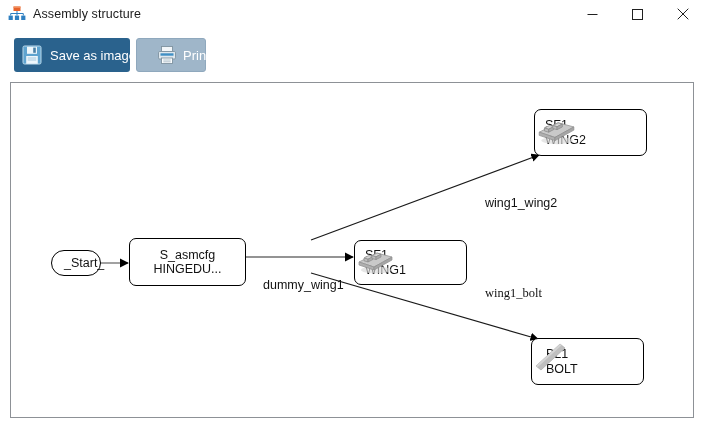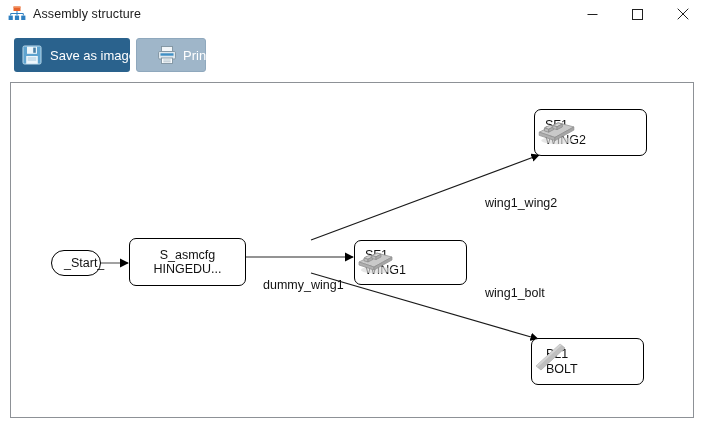--- a/index.html
+++ b/index.html
@@ -336,16 +336,16 @@
         </svg>
       </span>
       <div class="node-labels">
         <span>BL1</span>
         <span>BOLT</span>
       </div>
     </div>
 
     <span class="edge-label" style="left:252px; top:166px;margin-top:29px;">dummy_wing1</span>
     <span class="edge-label" style="left:474px; top:113px;">wing1_wing2</span>
-    <span class="edge-label" style="left:474px; top:203px;">wing1_bolt</span>
+    <span class="edge-label" style="left:474px; top:203px;font-family:Liberation Serif, serif;">wing1_bolt</span>
 
   </div>
 </div>
 
 </body></html>

